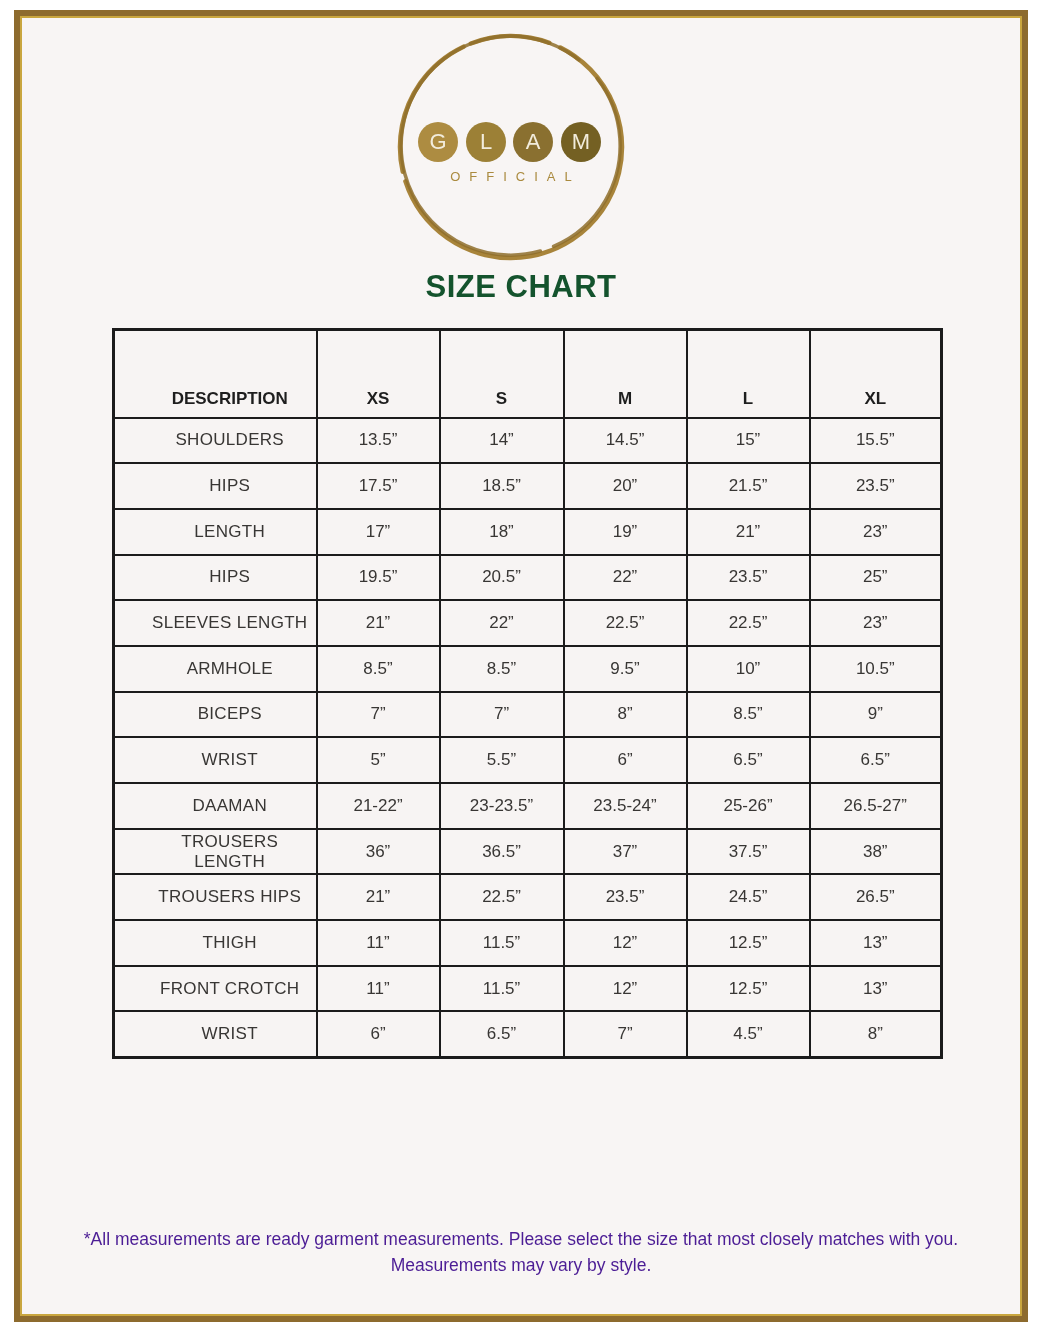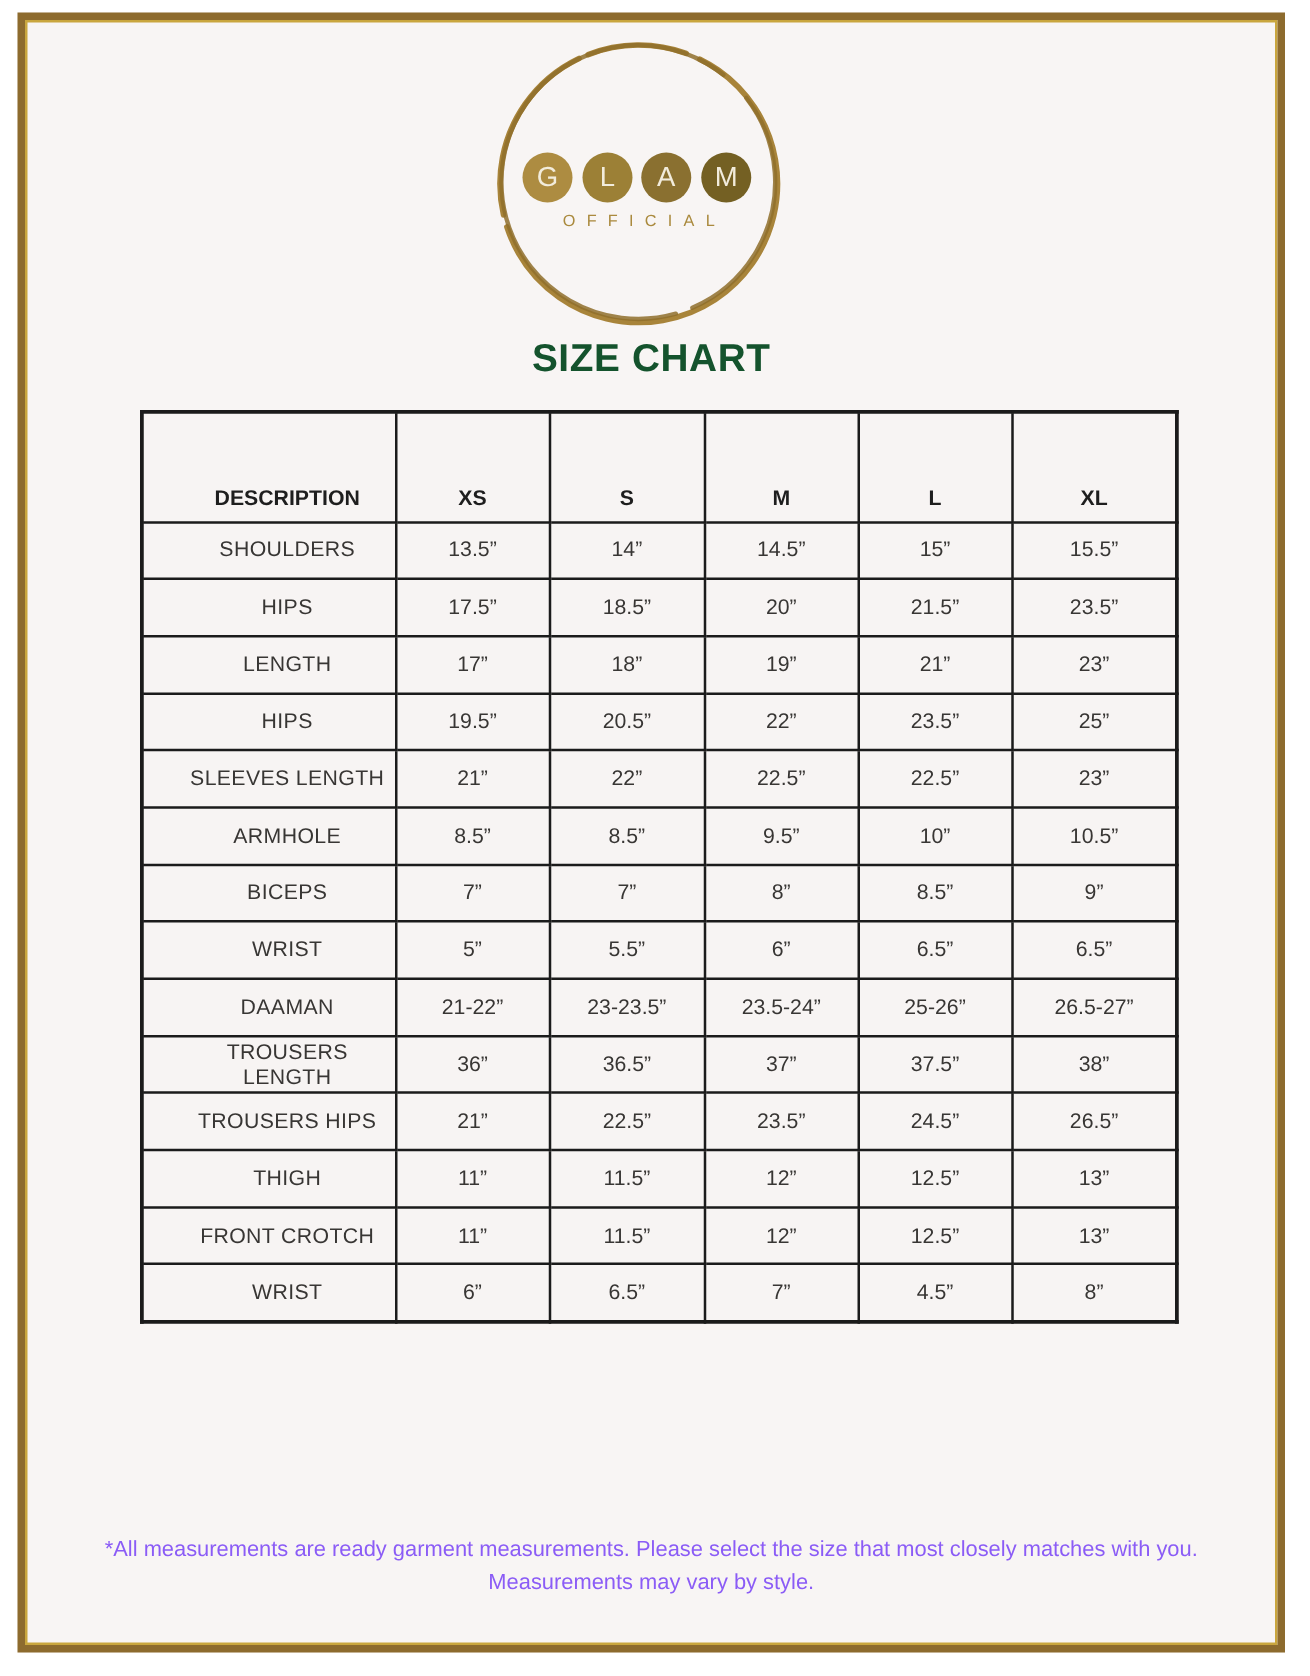--- a/index.html
+++ b/index.html
@@ -119,21 +119,21 @@
   td.cell-label { letter-spacing: 0.3px; }
   
   .footnote {
     position: absolute;
     left: 0;
     top: 1210px;
     width: 100%;
     text-align: center;
     font-size: 17.5px;
     line-height: 26px;
-    color: #8b5cf6;
+    color: #4c1d95;
   }
 </style>
 </head>
 <body>
 
 <div id="page">
   <div class="frame">
 
     <div class="logo">
       <svg width="234" height="234" viewBox="0 0 234 234">

